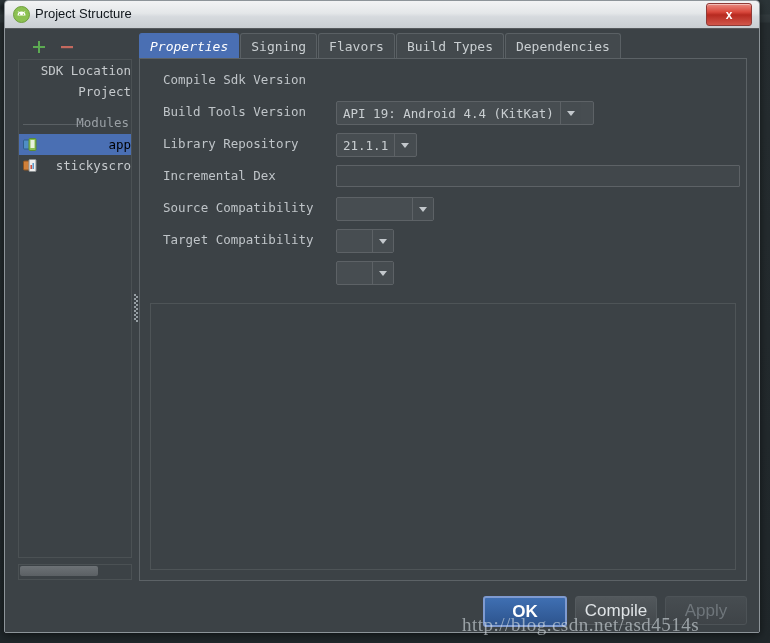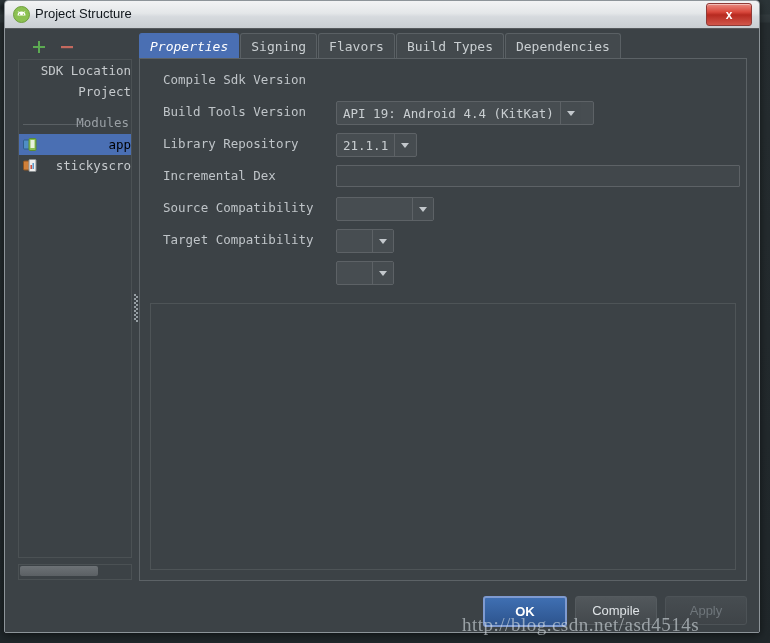--- a/index.html
+++ b/index.html
@@ -197,21 +197,21 @@
   }
 
   
   .buttons{
     position:absolute;right:12px;bottom:8px;height:28px;
   }
   .btn{
     float:left;margin-left:8px;height:27px;min-width:80px;
     border-radius:3px;border:1px solid #555b5f;
     background:linear-gradient(180deg,#52585c,#43484c);
-    color:#dfe3e6;font-family:"Liberation Sans",sans-serif;font-size:13px;
+    color:#dfe3e6;font-family:"Liberation Sans",sans-serif;font-size:17px;
     display:flex;align-items:center;justify-content:center;
     cursor:pointer;
   }
   .btn.primary{
     border:2px solid #7e9ad0;
     background:linear-gradient(180deg,#3f6fb2,#2d548e);
     color:#ffffff;font-weight:bold;
   }
   .btn.disabled{
     color:#6f767b;background:linear-gradient(180deg,#474d51,#3f4448);

